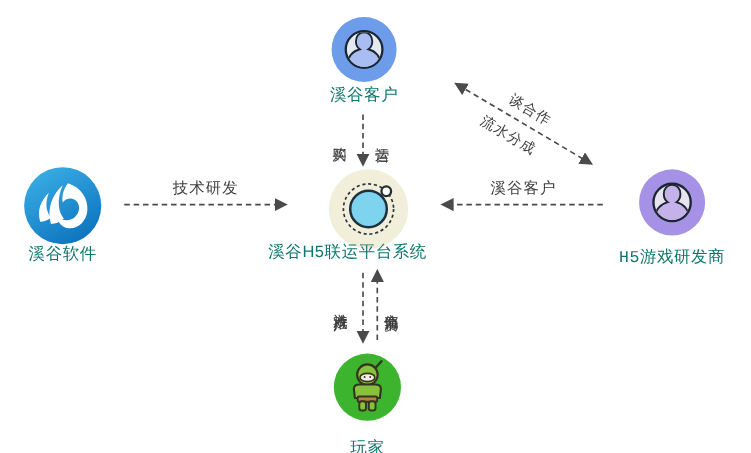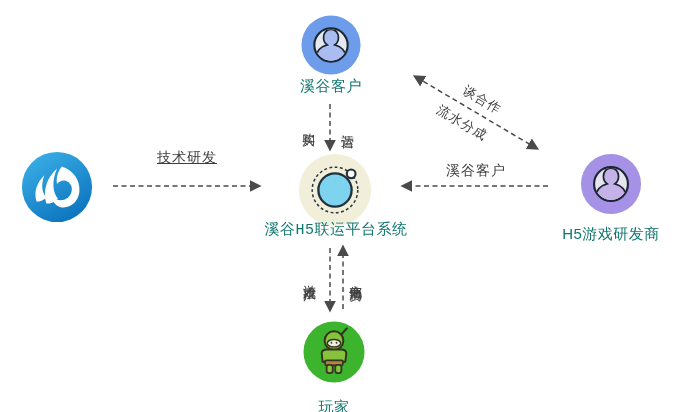--- a/index.html
+++ b/index.html
@@ -35,21 +35,21 @@
       </marker>
     </defs>
     <line x1="113" y1="186" x2="258" y2="186" stroke="#4a4a4a" stroke-width="1.5" stroke-dasharray="5 3.5" marker-end="url(#ah)"></line>
     <line x1="548" y1="186" x2="404" y2="186" stroke="#4a4a4a" stroke-width="1.5" stroke-dasharray="5 3.5" marker-end="url(#ah)"></line>
     <line x1="330" y1="104" x2="330" y2="148" stroke="#4a4a4a" stroke-width="1.5" stroke-dasharray="5 3.5" marker-end="url(#ah)"></line>
     <line x1="416" y1="77" x2="536" y2="148" stroke="#4a4a4a" stroke-width="1.5" stroke-dasharray="5 3.5" marker-start="url(#ah)" marker-end="url(#ah)"></line>
     <line x1="330" y1="248" x2="330" y2="309" stroke="#4a4a4a" stroke-width="1.5" stroke-dasharray="5 3.5" marker-end="url(#ah)"></line>
     <line x1="343" y1="309" x2="343" y2="248" stroke="#4a4a4a" stroke-width="1.5" stroke-dasharray="5 3.5" marker-end="url(#ah)"></line>
   </svg>
 
-  <div class="elabel" style="left:187px;top:158px;text-decoration:underline;">技术研发</div>
+  <div class="elabel" style="left:187px;top:171px;">技术研发</div>
   <div class="elabel" style="left:476px;top:171px;">溪谷客户</div>
   <div class="elabel vert" style="left:308px;top:124px;">购买</div>
   <div class="elabel vert" style="left:347px;top:125px;">运营</div>
   <div class="elabel rot" style="left:482px;top:100px;">谈合作</div>
   <div class="elabel rot" style="left:462px;top:123px;">流水分成</div>
   <div class="elabel vert" style="left:309px;top:277px;">游戏推广</div>
   <div class="elabel vert" style="left:355px;top:277px;">充值消费</div>
 
   <div class="node" style="left:57px;top:187px;">
     <svg width="74" height="74" viewBox="0 0 76 76">
@@ -58,20 +58,21 @@
           <stop offset="0" stop-color="#3eb4e9"></stop>
           <stop offset="1" stop-color="#0e76c0"></stop>
         </linearGradient>
       </defs>
       <circle cx="38" cy="38" r="36" fill="url(#logograd)"></circle>
       <path fill="#ffffff" d="M17,53 C14,43 17,34 25,26 C21,37 23,44 27,49 C24,52 20,53 17,53 Z"></path>
       <path fill="#ffffff" d="M27,55 C23,41 28,28 38,19 C32,33 34,44 39,50 C35,54 31,55 27,55 Z"></path>
       <path fill="#ffffff" d="M43,17 C55,21 62,31 61,43 C60,53 52,60 43,59 C37,58 33,53 33,48 C37,52 44,53 49,49 C54,45 55,37 50,33 C46,30 41,31 38,35 C37,28 39,22 43,17 Z"></path>
     </svg>
   </div>
+  <div class="node-label" style="left:57px;top:231px;">溪谷软件</div>
 
   <div class="node" style="left:331px;top:45px;">
     <svg width="61" height="61" viewBox="0 0 64 64">
       <defs>
           <clipPath id="clipCust">
             <circle cx="32" cy="32" r="16.5"></circle>
           </clipPath>
         </defs>
       <circle cx="32" cy="32" r="31" fill="#6d9cea"></circle>
       <circle cx="32" cy="32" r="17.5" fill="#e3e9ee" stroke="#1c2633" stroke-width="2.2"></circle>
@@ -83,37 +84,37 @@
   <div class="node-label" style="left:331px;top:86px;">溪谷客户</div>
 
   <div class="node" style="left:335px;top:190px;">
     <svg width="76" height="76" viewBox="0 0 80 80">
       <circle cx="40" cy="40" r="38" fill="#f1efd9"></circle>
       <circle cx="40" cy="40" r="24" fill="none" stroke="#2b3440" stroke-width="1.6" stroke-dasharray="3 2.6"></circle>
       <circle cx="40" cy="40" r="17.5" stroke="#22303e" stroke-width="2.4" fill="#7ed3ee"></circle>
       <circle cx="57" cy="23" r="4.6" fill="#fdfdf8" stroke="#22303e" stroke-width="2.2"></circle>
     </svg>
   </div>
-  <div class="node-label" style="left:336px;top:229px;font-family:Liberation Mono, monospace;">溪谷H5联运平台系统</div>
+  <div class="node-label" style="left:316px;top:229px;">溪谷H5联运平台系统</div>
 
   <div class="node" style="left:611px;top:184px;">
     <svg width="62" height="62" viewBox="0 0 64 64">
       <defs>
           <clipPath id="clipDev">
             <circle cx="32" cy="32" r="16.5"></circle>
           </clipPath>
         </defs>
       <circle cx="32" cy="32" r="31" fill="#a591e6"></circle>
       <circle cx="32" cy="32" r="17.5" fill="#e7e3ef" stroke="#1c2633" stroke-width="2.2"></circle>
       <g clip-path="url(#clipDev)">
         <path stroke="#1c2633" stroke-width="1.8" d="M32,15.5 c-4.6,0 -7.8,3.7 -7.8,8.6 c0,3.3 1.5,6.2 3.7,7.7 c-6.8,1.7 -11.6,7 -12,14.2 l0,4 l32.2,0 l0,-4 c-0.4,-7.2 -5.2,-12.5 -12,-14.2 c2.2,-1.5 3.7,-4.4 3.7,-7.7 c0,-4.9 -3.2,-8.6 -7.8,-8.6 z" fill="#c5b2e8"></path>
       </g>
     </svg>
   </div>
-  <div class="node-label" style="left:611px;top:234px;">H5游戏研发商</div>
+  <div class="node-label" style="left:611px;top:234px;font-family:Liberation Mono, monospace;">H5游戏研发商</div>
 
   <div class="node" style="left:334px;top:352px;">
     <svg width="65" height="65" viewBox="0 0 66 66">
       <circle cx="33" cy="33" r="31" fill="#3cb42d"></circle>
       <line x1="37" y1="19" x2="46" y2="9" stroke="#35351f" stroke-width="2.2" stroke-linecap="round"></line>
       <circle cx="33" cy="21.5" r="9.5" stroke="#35351f" stroke-width="2" fill="#86c23c"></circle>
       <ellipse cx="33" cy="24" rx="6.8" ry="3.8" fill="#f4eee2" stroke="#35351f" stroke-width="1.5"></ellipse>
       <circle cx="30.4" cy="23.6" r="0.9" fill="#35351f"></circle>
       <circle cx="35.6" cy="23.6" r="0.9" fill="#35351f"></circle>
       <path d="M20.5,34.5 Q20.5,30.5 26,30.5 L40,30.5 Q45.5,30.5 45.5,34.5 L44.5,43 L21.5,43 Z" stroke="#35351f" stroke-width="2" stroke-linejoin="round" fill="#86c23c"></path>

